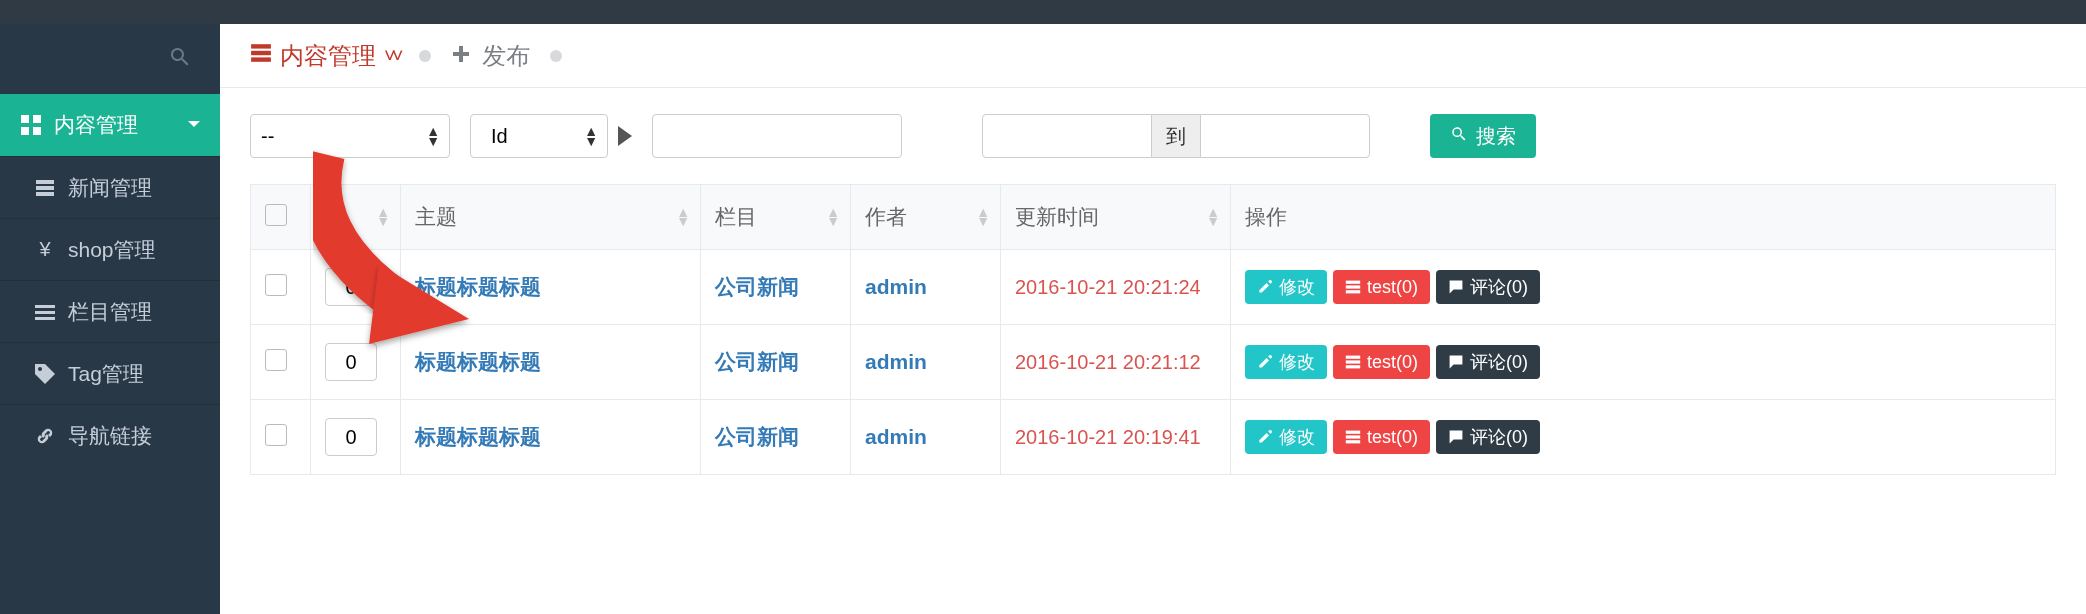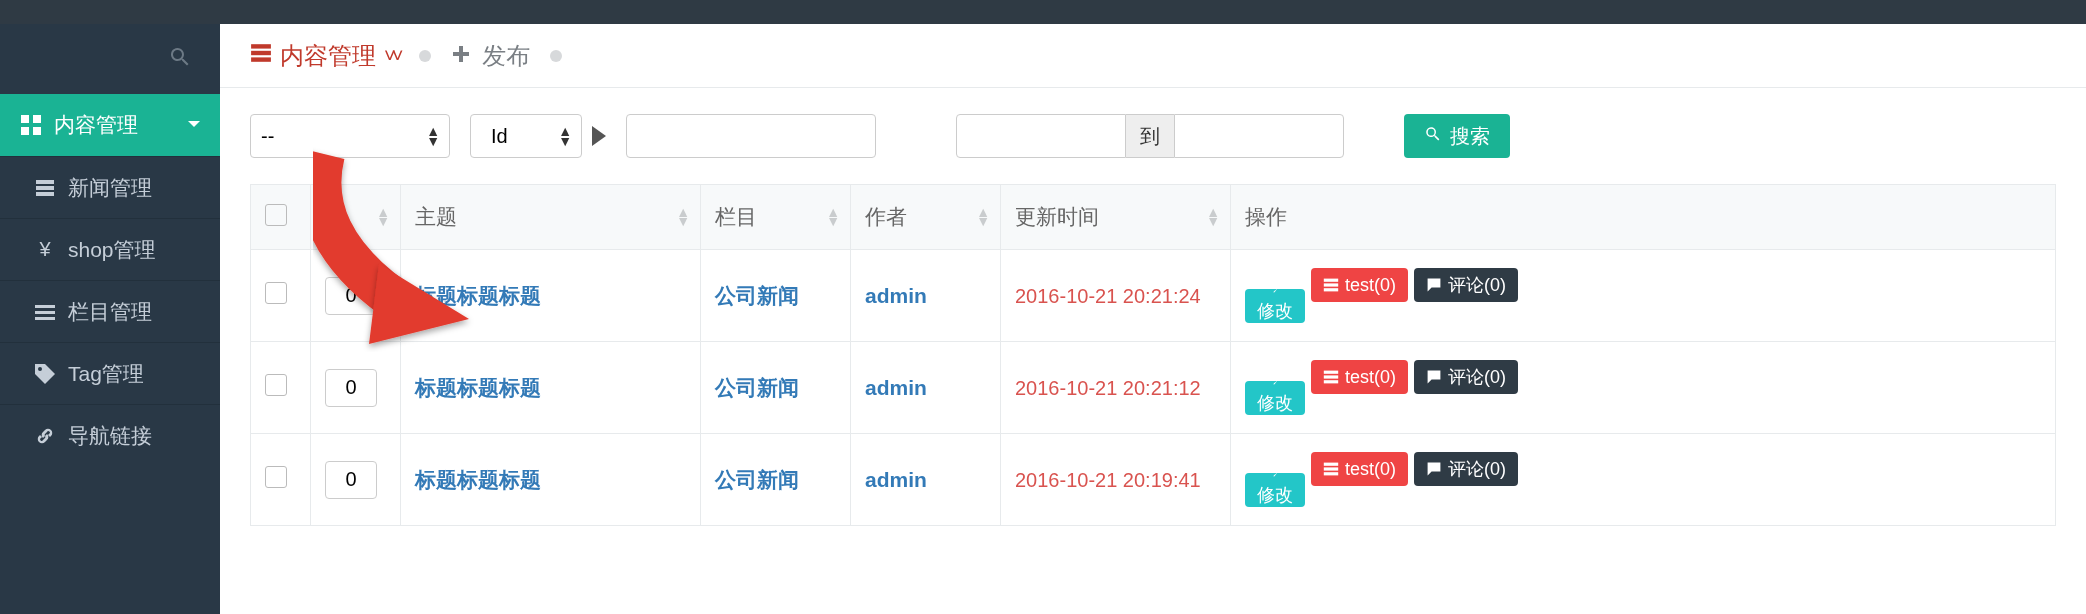--- a/index.html
+++ b/index.html
@@ -107,21 +107,21 @@
     font-size: 20px;
     padding: 0 10px;
   }
   .sel-wrap { position: relative; display: inline-flex; align-items: center; }
   .sel-wrap select { appearance: none; padding-right: 34px; }
   .sel-caret {
     position: absolute; right: 10px; pointer-events: none;
     font-size: 14px; line-height: 10px; color: #333;
   }
   .sel1 { width: 200px; }
-  .sel2 { width: 112px; padding-left: 20px; }
+  .sel2 { width: 138px; padding-left: 20px; }
   .play-tri {
     width: 0; height: 0;
     border-top: 10px solid transparent;
     border-bottom: 10px solid transparent;
     border-left: 14px solid #555;
     margin-left: -10px;
   }
   .inp-long { width: 250px; }
   .range-group { display: flex; align-items: center; margin-left: 60px;}
   .range-a { width: 170px; border-top-right-radius: 0; border-bottom-right-radius: 0; }
@@ -173,21 +173,21 @@
     text-align: center; font-size: 20px;
   }
   .lnk { color: #337ab7; cursor: pointer; font-weight: bold; }
   .time-red { color: #d9534f; font-size: 20px;}
   .btn-sm {
     display: inline-flex; align-items: center; gap: 6px;
     height: 34px; padding: 0 12px; border-radius: 4px;
     color: #fff; font-size: 18px; cursor: pointer; border: none;
     margin-right: 6px;
   }
-  .btn-info { background: #23c6c8; flex-direction: column; }
+  .btn-info { background: #23c6c8; }
   .btn-primary { background: #ef4444; text-align: center; }
   .btn-dark { background: #2f3b45; }
   .btn-sm svg { fill: #fff; }
   
   .arrow-annot {
     position: absolute;
     left: 64px; top: 120px;
     pointer-events: none;
   }
 </style>

